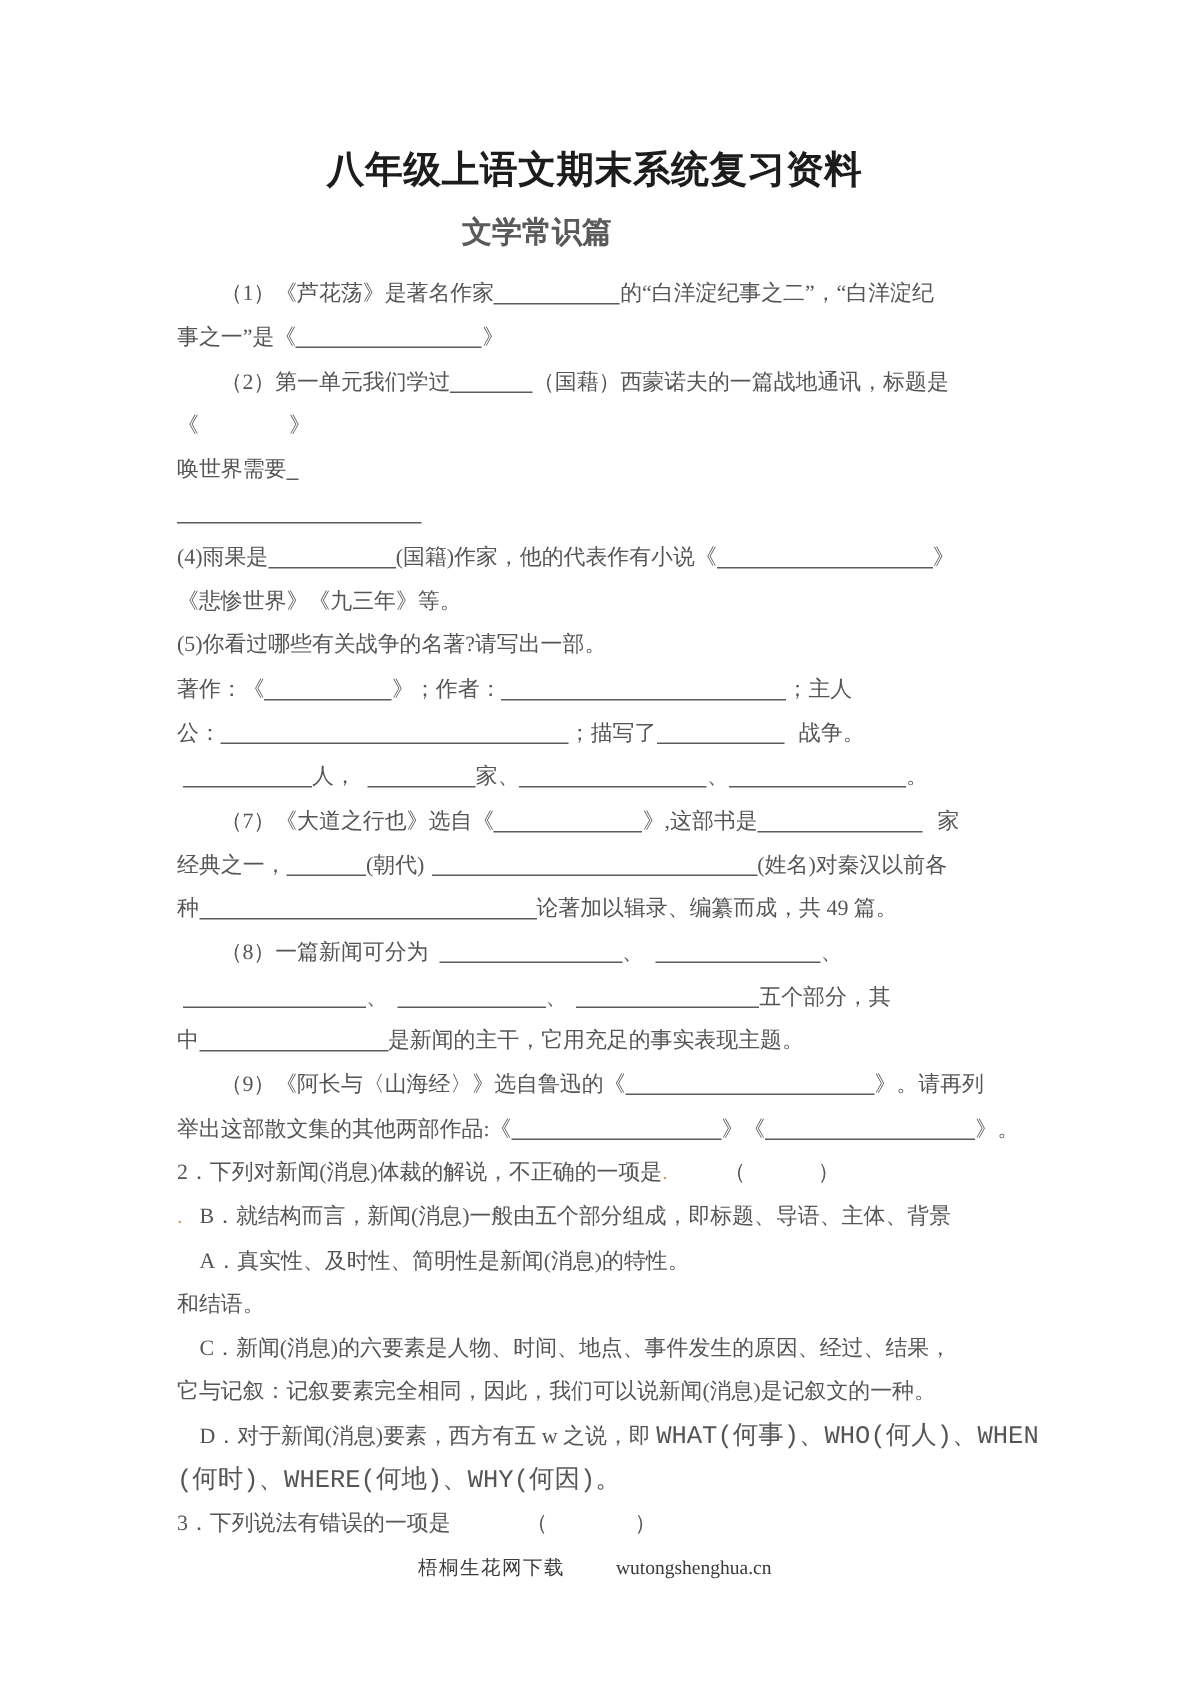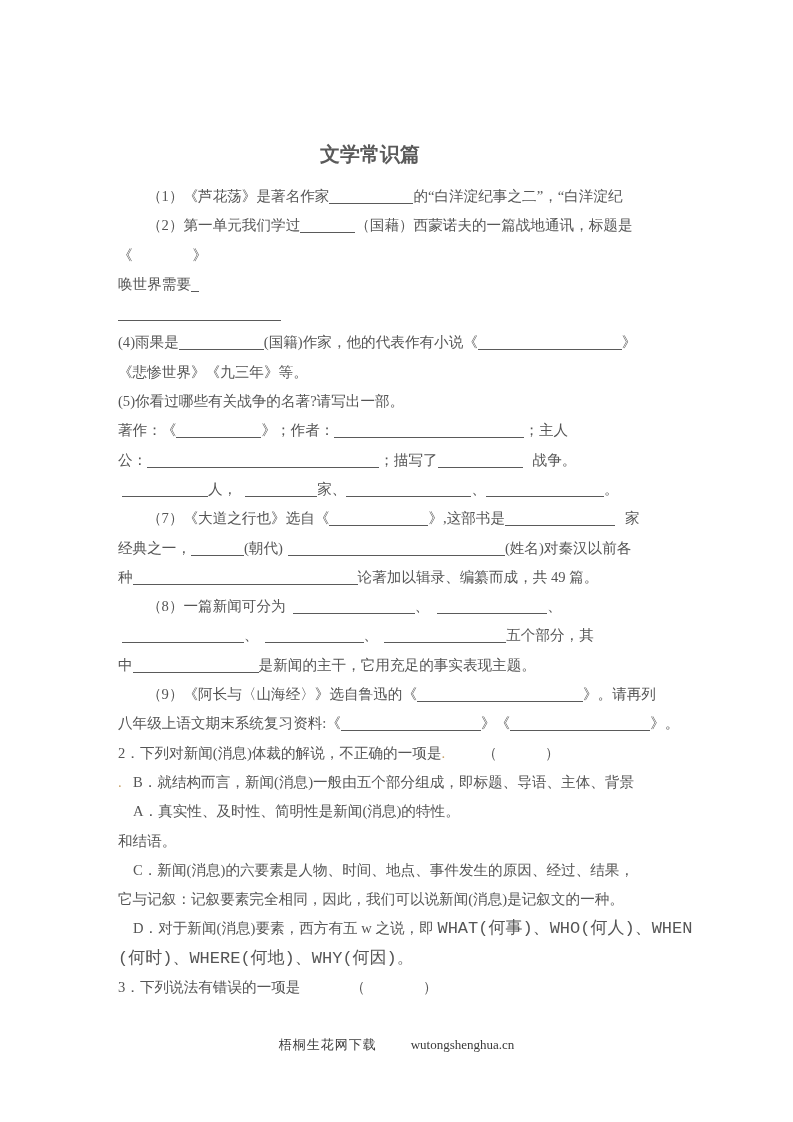--- a/index.html
+++ b/index.html
@@ -36,21 +36,20 @@
     font-family: "Liberation Serif", "DejaVu Serif", serif;
   }
 
   .doc-subtitle {
     position: absolute;
     left: 308px; top: 141px;
     font-size: 20px;
     font-weight: bold;
     color: #5a5a5a;
     font-family: "Liberation Serif", "DejaVu Serif", serif;
-    margin-left: 12px;
   }
 
   .body-block {
     position: absolute;
     left: 118px;
     top: 182px;
     width: 558px;
   }
 
   .ln {
@@ -93,26 +92,28 @@
   .mono-caps {
     font-family: "Liberation Mono", "DejaVu Sans Mono", monospace;
     font-size: 17px;
   }
 </style>
 </head>
 <body>
 
 <div class="page">
 
+  <div class="doc-title">八年级上语文期末系统复习资料</div>
   <div class="doc-subtitle">文学常识篇</div>
 
   <div class="body-block">
 
     <div class="ln"><span class="indent2"></span><span>（1）《芦花荡》是著名作家</span><span class="bl" style="width:84px"></span><span>的“白洋淀纪事之二”，“白洋淀纪</span></div>
 
+    <div class="ln"><span>事之一”是《</span><span class="bl" style="width:124px"></span><span>》</span></div>
 
     <div class="ln"><span class="indent2"></span><span>（2）第一单元我们学过</span><span class="bl" style="width:55px"></span><span>（国藉）西蒙诺夫的一篇战地通讯，标题是</span></div>
 
     <div class="ln"><span>《</span><span style="display:inline-block;width:60px"></span><span>》</span></div>
 
 
     <div class="ln"><span>唤世界需要</span><span class="bl" style="width:8px"></span></div>
 
     <div class="ln"><span class="bl" style="width:163px"></span></div>
 
@@ -136,21 +137,21 @@
     <div class="ln"><span>种</span><span class="bl" style="width:225px"></span><span>论著加以辑录、编纂而成，共 49 篇。</span></div>
 
     <div class="ln"><span class="indent2"></span><span>（8）一篇新闻可分为</span><span style="display:inline-block;width:7px"></span><span class="bl" style="width:122px"></span><span>、</span><span style="display:inline-block;width:8px"></span><span class="bl" style="width:110px"></span><span>、</span></div>
 
     <div class="ln"><span style="display:inline-block;width:4px"></span><span class="bl" style="width:122px"></span><span>、</span><span style="display:inline-block;width:6px"></span><span class="bl" style="width:99px"></span><span>、</span><span style="display:inline-block;width:6px"></span><span class="bl" style="width:122px"></span><span>五个部分，其</span></div>
 
     <div class="ln"><span>中</span><span class="bl" style="width:126px"></span><span>是新闻的主干，它用充足的事实表现主题。</span></div>
 
     <div class="ln"><span class="indent2"></span><span>（9）《阿长与〈山海经〉》选自鲁迅的《</span><span class="bl" style="width:166px"></span><span>》。请再列</span></div>
 
-    <div class="ln"><span>八年级上语文期末系统复习资料:《</span><span class="bl" style="width:140px"></span><span>》《</span><span class="bl" style="width:140px"></span><span>》。</span></div>
+    <div class="ln"><span>举出这部散文集的其他两部作品:《</span><span class="bl" style="width:140px"></span><span>》《</span><span class="bl" style="width:140px"></span><span>》。</span></div>
 
     <div class="ln"><span>2．下列对新闻(消息)体裁的解说，不正确的一项是</span><span class="stray">.</span><span style="display:inline-block;width:38px"></span><span>（</span><span style="display:inline-block;width:48px"></span><span>）</span></div>
 
     <div class="ln"><span class="stray">.</span><span style="display:inline-block;width:12px"></span><span>B．</span><span>就结构而言，新闻(消息)一般由五个部分组成，即标题、导语、主体、背景</span></div>
 
     <div class="ln"><span class="indent1"></span><span>A．</span><span>真实性、及时性、简明性是新闻(消息)的特性。</span></div>
     <div class="ln"><span>和结语。</span></div>
 
     <div class="ln"><span class="indent1"></span><span>C．</span><span>新闻(消息)的六要素是人物、时间、地点、事件发生的原因、经过、结果，</span></div>
     <div class="ln"><span>它与记叙：记叙要素完全相同，因此，我们可以说新闻(消息)是记叙文的一种。</span></div>

